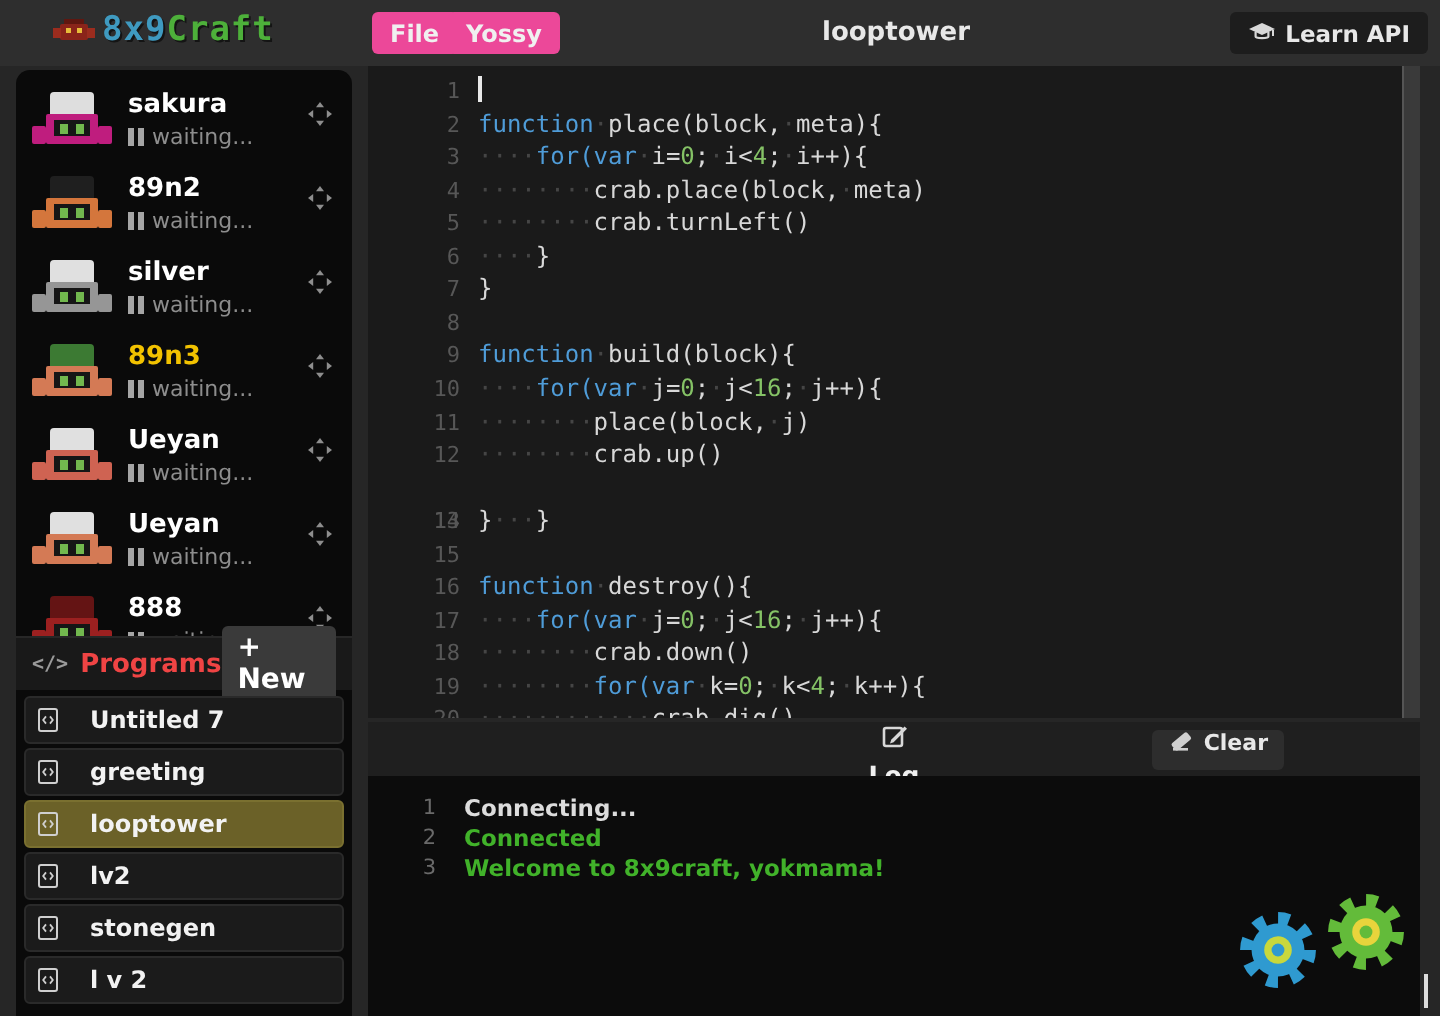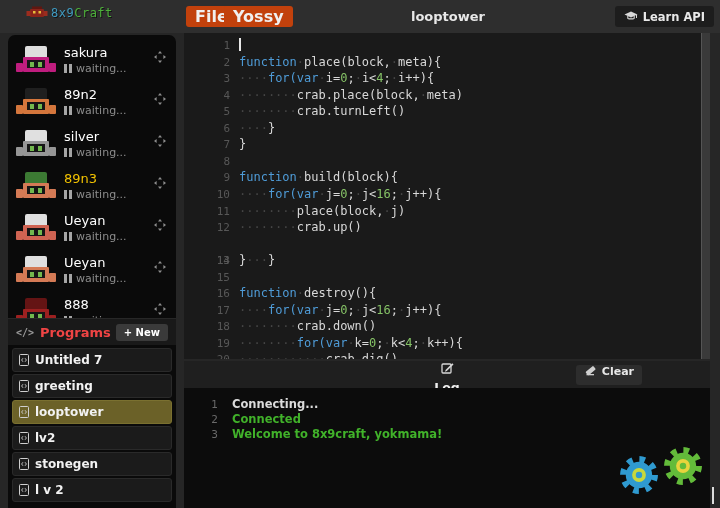--- a/index.html
+++ b/index.html
@@ -1,53 +1,53 @@
 <!DOCTYPE html>
 <html><head>
 <meta charset="utf-8">
 <style>
   html,body{margin:0;padding:0;background:#111;font-family:"DejaVu Sans","Liberation Sans",sans-serif;}
   .screen{position:relative;width:720px;height:508px;background:#262626;overflow:hidden;}
 
   
   .topbar{position:absolute;left:0;top:0;width:720px;height:33px;background:#2e2e2e;}
   .logo{position:absolute;left:26px;top:5px;display:flex;align-items:center;gap:3px;}
-  .logo-text{font-family:"DejaVu Sans Mono","Liberation Mono",monospace;font-weight:normal;font-size:12px;letter-spacing:.5px;text-shadow:1px 1px 0 #141414;}
+  .logo-text{font-family:"DejaVu Sans Mono","Liberation Mono",monospace;font-weight:bold;font-size:17px;letter-spacing:.5px;text-shadow:1px 1px 0 #141414;}
   .logo-blue{color:#3f9ac0;}
   .logo-green{color:#4db03a;}
-  .tb-btn{position:absolute;top:6px;height:21px;background:#c2410c;border-radius:3px;color:#f0f0f0;font-size:16px;font-weight:bold;display:flex;align-items:center;padding:0 9px;cursor:pointer;}
+  .tb-btn{position:absolute;top:6px;height:21px;background:#ec4899;border-radius:3px;color:#f0f0f0;font-size:12px;font-weight:bold;display:flex;align-items:center;padding:0 9px;cursor:pointer;}
   #btn-file{left:186px;}
   #btn-edit{left:224px;}
   .tb-title{position:absolute;left:184px;width:528px;top:9px;text-align:center;color:#e8e8e8;font-size:13px;font-weight:bold;}
   .learn-btn{position:absolute;right:6px;top:6px;height:21px;background:#1d1d1d;border-radius:3px;color:#e8e8e8;font-size:11.5px;font-weight:bold;display:flex;align-items:center;gap:5px;padding:0 9px;cursor:pointer;}
 
   
   .sidebar{position:absolute;left:8px;top:35px;width:168px;height:473px;background:#0a0a0a;border-radius:7px 7px 0 0;}
   .players{position:absolute;top:0;left:0;right:0;height:283px;overflow:hidden;padding-top:8px;box-sizing:border-box;}
   .player-row{position:relative;height:42px;cursor:pointer;}
   .avatar{position:absolute;left:8px;top:3px;width:40px;height:29px;}
   .avatar div{position:absolute;}
   .av-arm{top:17px;width:7px;height:9px;border-radius:1px;}
   .av-body{left:7px;top:11px;width:26px;height:15px;border-radius:1px;}
   .av-head{left:9px;top:0;width:22px;height:11px;border-radius:2px 2px 0 0;}
   .av-visor{left:11px;top:14px;width:18px;height:8px;background:#161616;}
   .av-eye{top:16px;width:4px;height:5px;background:#72b84e;}
-  .p-name{position:absolute;left:56px;top:2px;font-size:13px;font-weight:normal;color:#fff;}
+  .p-name{position:absolute;left:56px;top:2px;font-size:13px;font-weight:bold;color:#fff;}
   .p-status{position:absolute;left:56px;top:19px;display:flex;align-items:center;gap:4px;color:#8d8d8d;font-size:11px;}
   .pause{display:flex;gap:2px;align-items:center;}
   .pause i{display:block;width:3px;height:9px;background:#a5a5a5;}
   .move{position:absolute;right:10px;top:5px;cursor:pointer;}
 
   .programs-header{position:absolute;top:283px;left:0;right:0;height:27px;background:#191919;border-top:1px solid #272727;display:flex;align-items:center;padding:0 8px;box-sizing:border-box;}
   .ph-icon{color:#9a9a9a;font-family:"DejaVu Sans Mono","Liberation Mono",monospace;font-size:10px;font-weight:bold;margin-right:6px;}
   .ph-label{color:#ef4444;font-size:13px;font-weight:bold;flex:1;}
-  .new-btn{background:#3a3a3a;border-radius:3px;color:#fff;font-size:10px;font-weight:bold;padding:3px 8px;cursor:pointer;}
+  .new-btn{background:#3a3a3a;border-radius:3px;color:#fff;font-size:14px;font-weight:bold;padding:3px 8px;cursor:pointer;}
 
   .programs-list{position:absolute;top:310px;bottom:0;left:0;right:0;padding:3px 4px;box-sizing:border-box;}
-  .program-item{height:24px;margin-bottom:2px;background:#1b1b1b;border:1px solid #2a2a2a;border-radius:3px;display:flex;align-items:center;padding:0 6px;box-sizing:border-box;gap:6px;cursor:pointer;}
+  .program-item{height:24px;margin-bottom:2px;background:#1b1b1b;border:1px solid #2a2a2a;border-radius:3px;display:flex;align-items:center;padding:0 6px;box-sizing:border-box;gap:16px;cursor:pointer;}
   .program-item.selected{background:#6b6128;border-color:#7a7030;}
   .pi-label{color:#f2f2f2;font-size:12px;font-weight:bold;}
   .pi-icon{display:flex;align-items:center;}
 
   
   .editor{position:absolute;left:184px;top:33px;width:526px;height:326px;background:#1a1a1a;overflow:hidden;font-family:"DejaVu Sans Mono","Liberation Mono",monospace;}
   .code-line{position:absolute;left:0;white-space:pre;font-size:12px;line-height:16px;}
   .cl-num{display:inline-block;width:46px;text-align:right;padding-right:9px;color:#575757;font-size:11px;}
   .c-k{color:#4f9cd8;}
   .c-n{color:#85c266;}

